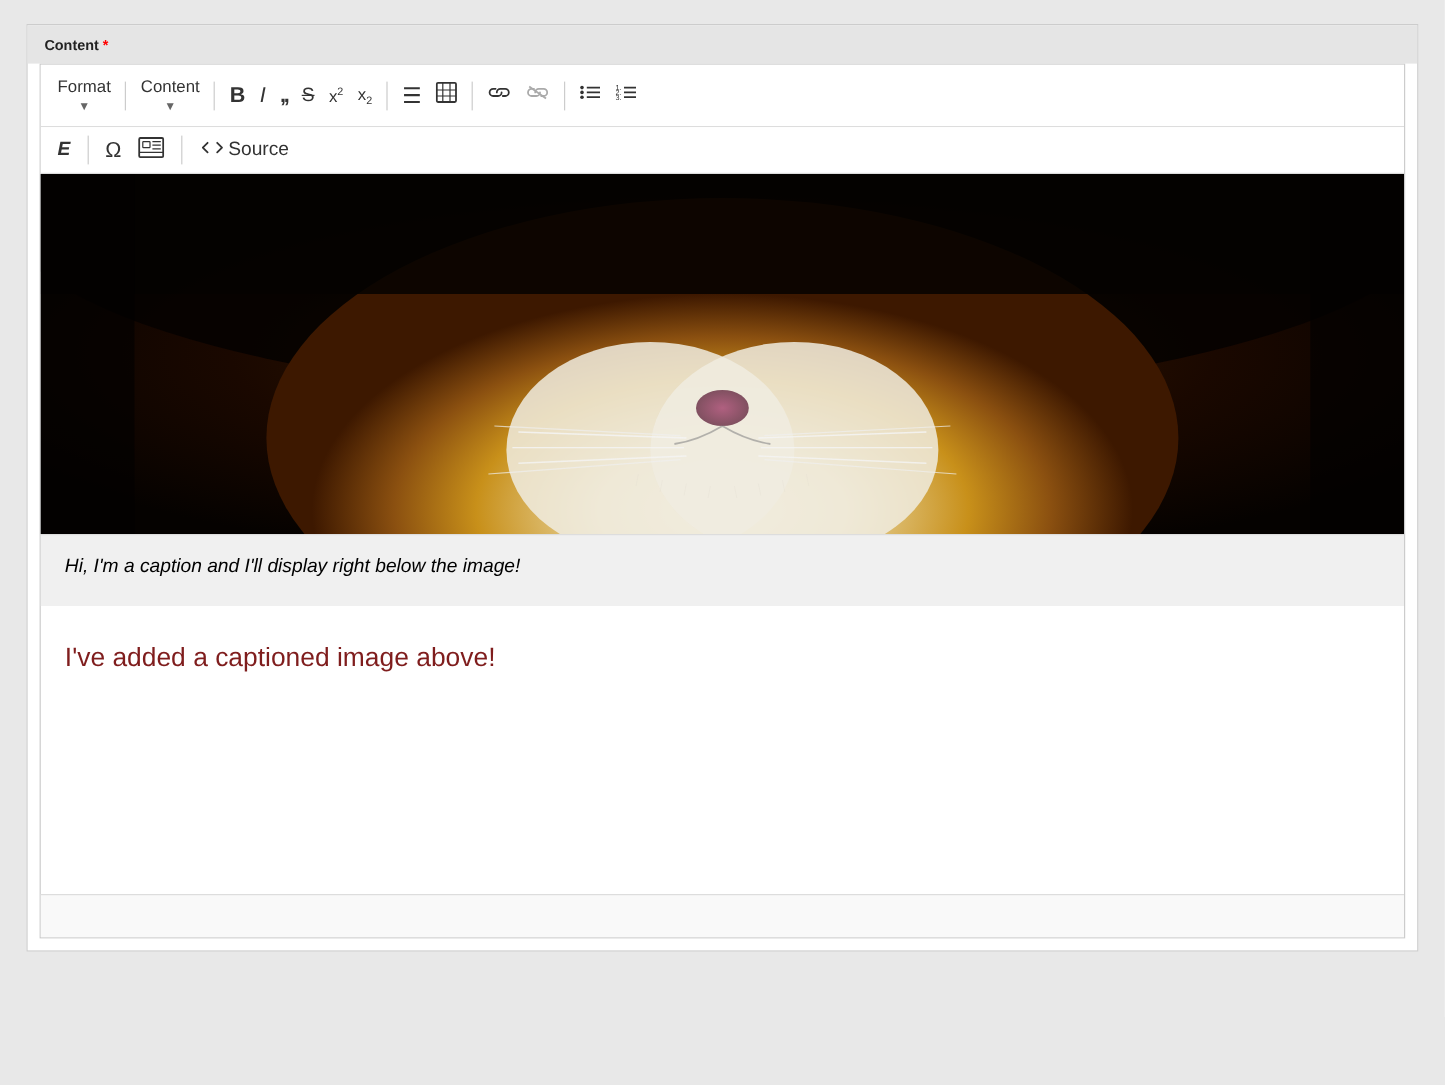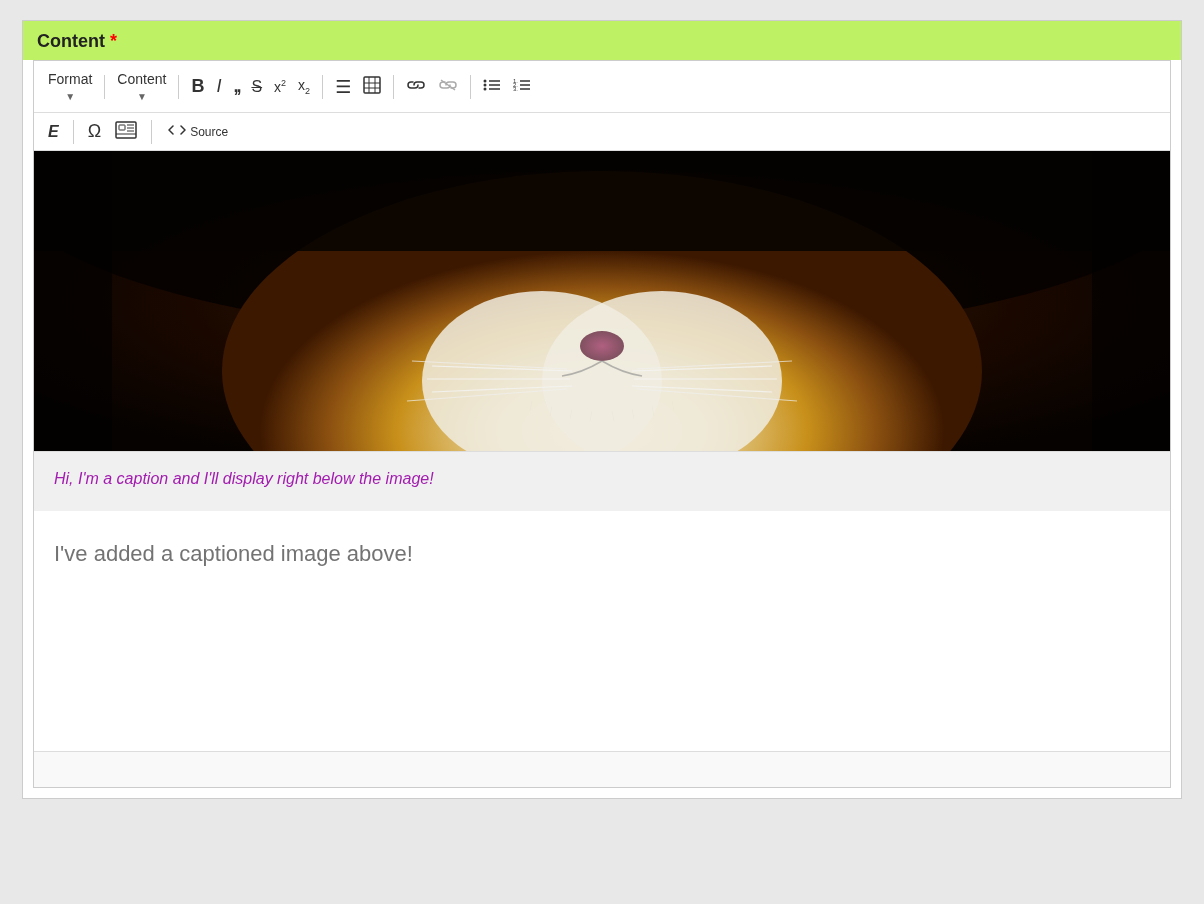--- a/index.html
+++ b/index.html
@@ -12,24 +12,24 @@
       min-height: 904px;
       padding: 20px;
     }
     .outer-container {
       width: 1160px;
       background: #fff;
       border: 1px solid #ccc;
     }
     .page-title-bar {
       padding: 10px 14px 8px 14px;
-      font-size: 18px;
+      font-size: 12px;
       font-weight: bold;
       color: #222;
-      background: #bef264;
+      background: #e5e5e5;
     }
     .page-title-bar span.required {
       color: red;
     }
     .editor-wrapper {
       border: 1px solid #ccc;
       margin: 0 10px 10px 10px;
       background: #fff;
     }
     
@@ -89,21 +89,21 @@
       font-size: 15px;
     }
     .source-btn {
       display: flex;
       align-items: center;
       gap: 4px;
       background: none;
       border: none;
       cursor: pointer;
       padding: 4px 8px;
-      font-size: 12px;
+      font-size: 16px;
       color: #333;
     }
     
     .editor-content {
       padding: 0;
       min-height: 600px;
     }
     
     .figure-block {
       margin: 0;
@@ -114,29 +114,29 @@
       height: 300px;
       background: #000;
       position: relative;
       overflow: hidden;
     }
     .figure-caption-area {
       background: #f0f0f0;
       border-top: 1px solid #ddd;
       padding: 18px 20px;
       font-style: italic;
-      color: #a21caf;
+      color: #000000;
       font-size: 16px;
       min-height: 60px;
     }
     
     .editor-body-text {
       padding: 30px 20px 20px 20px;
       font-size: 22px;
-      color: #737373;
+      color: #7f1d1d;
       min-height: 120px;
     }
     
     .bottom-toolbar {
       border-top: 1px solid #ddd;
       padding: 8px;
       background: #f9f9f9;
       min-height: 36px;
     }
   </style>

